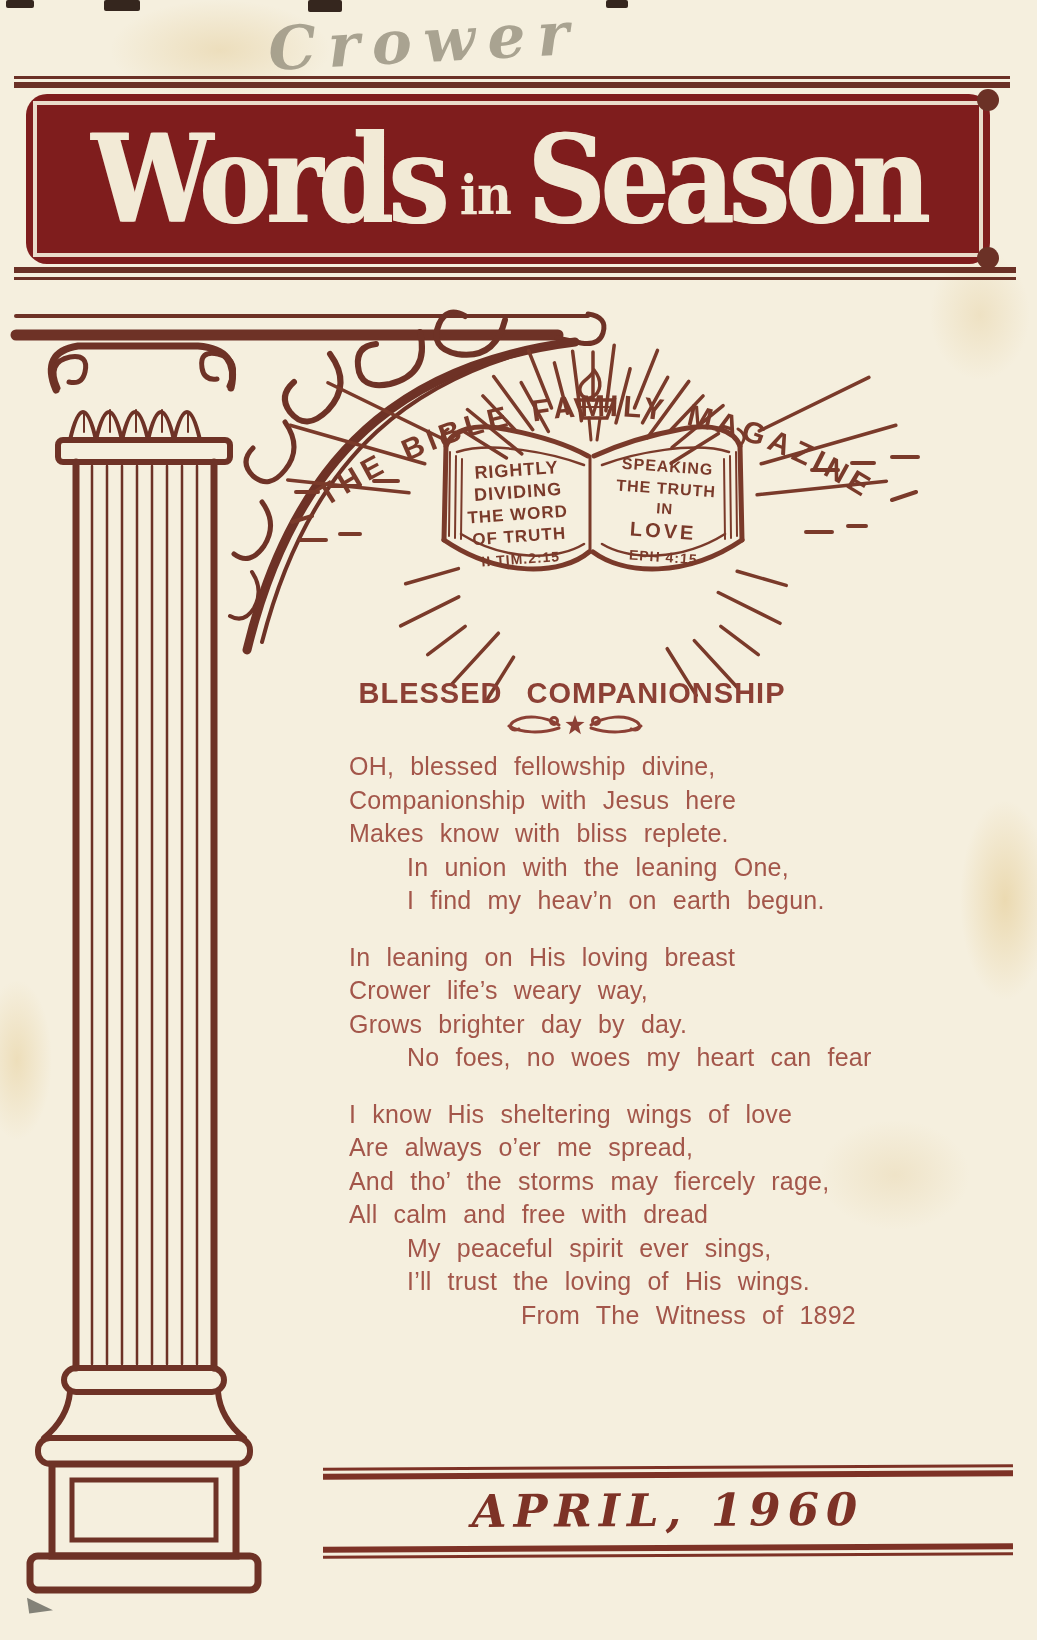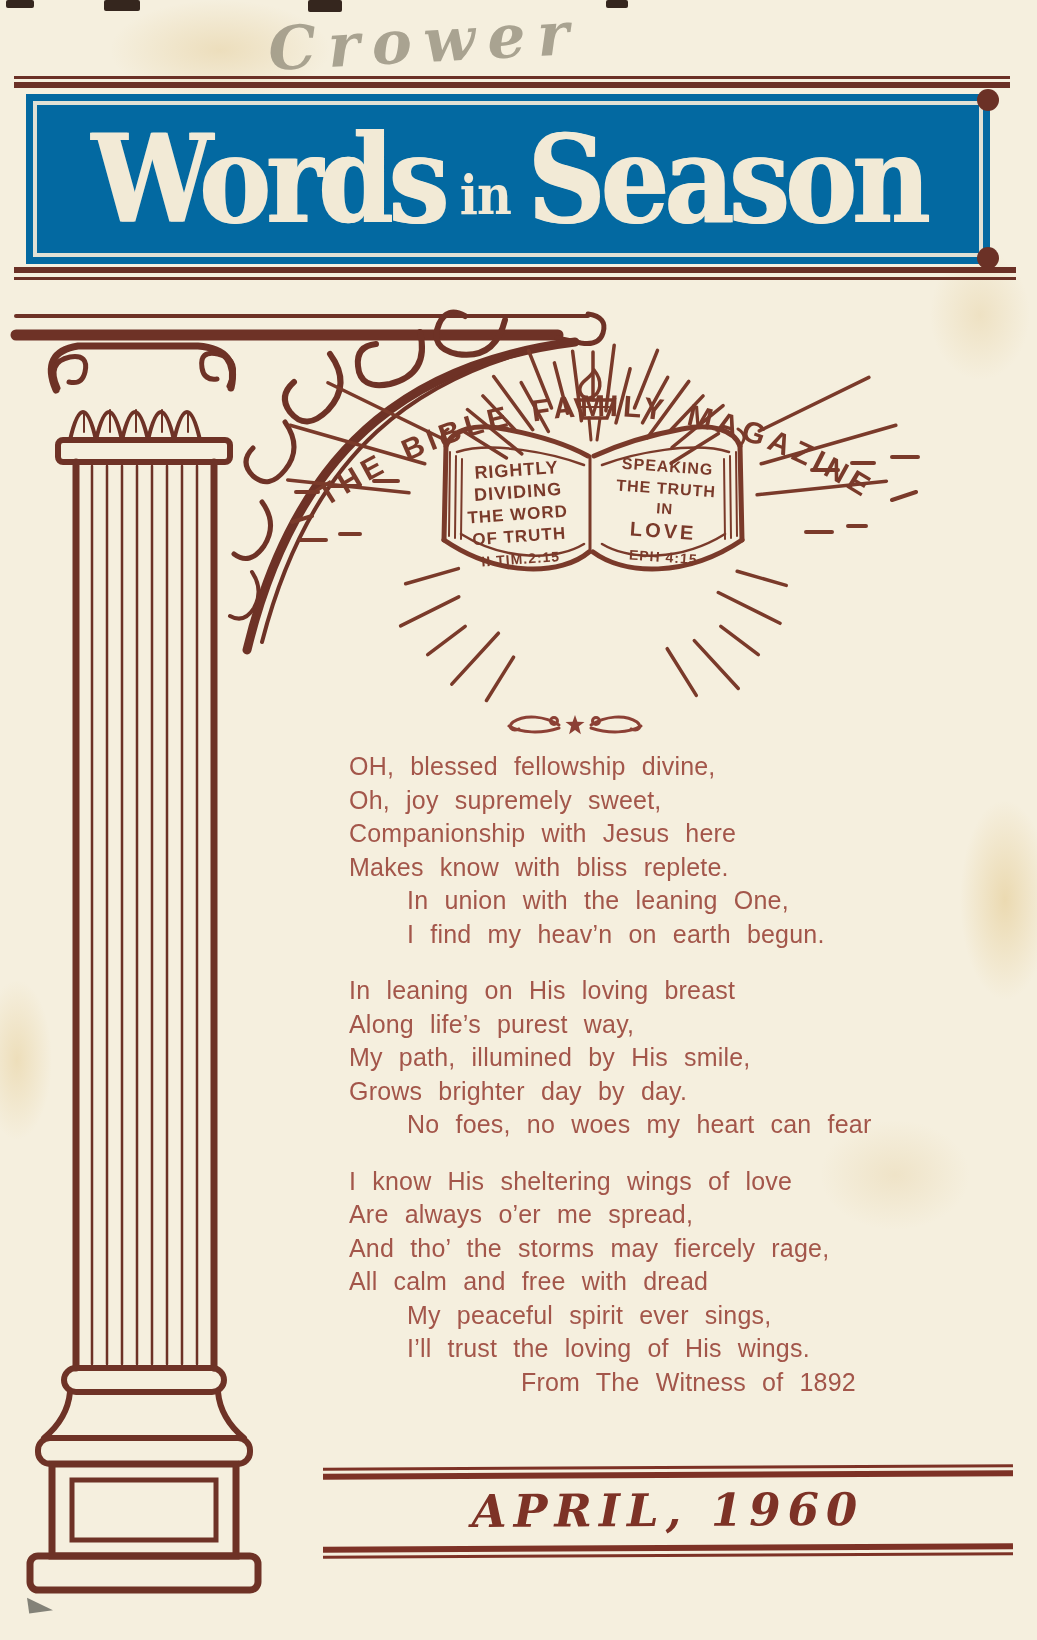--- a/index.html
+++ b/index.html
@@ -21,22 +21,22 @@
     border-bottom:16px solid #6f6e66;border-right:24px solid transparent;transform:rotate(-8deg);opacity:.85;}
   
   .handwriting{position:absolute;left:268px;top:2px;width:460px;color:#97917f;
     font:italic 600 60px "DejaVu Serif",serif;letter-spacing:12px;transform:rotate(-3deg);opacity:.8;}
   
   .rule{position:absolute;background:#6b3126;}
   .tr1{left:14px;top:76px;width:996px;height:3px;}
   .tr2{left:14px;top:82px;width:996px;height:6px;}
   .br1{left:14px;top:267px;width:1002px;height:6px;}
   .br2{left:14px;top:277px;width:1002px;height:3px;}
-  .banner-panel{position:absolute;left:26px;top:94px;width:964px;height:170px;background:#0369a1;
-    display:flex;align-items:center;justify-content:center;}
+  .banner-panel{position:absolute;left:26px;top:94px;width:964px;height:170px;background:#7f1d1d;
+    display:flex;align-items:center;justify-content:center;border-radius:21px;}
   .banner-inset{position:absolute;inset:7px;border:4px solid rgba(243,236,217,.92);pointer-events:none;}
   .cap{position:absolute;right:-9px;width:22px;height:22px;border-radius:50%;background:#6b3126;}
   .cap.t{top:-5px;} .cap.b{bottom:-5px;}
   .blackletter{color:#f2ead6;font-family:"DejaVu Serif",serif;font-weight:bold;white-space:nowrap;
     display:flex;align-items:center;transform:scaleY(1.12);}
   .bl-big{font-size:108px;letter-spacing:-5px;text-shadow:1.5px 0 0 #f2ead6;}
   .bl-small{font-size:48px;margin:28px 16px 0 16px;letter-spacing:-1px;}
   
   svg.art{position:absolute;left:0;top:0;pointer-events:none;}
   
@@ -206,48 +206,47 @@
     </g>
     <g fill="#7a3a2a" text-anchor="middle" font-family="Liberation Sans, sans-serif" font-weight="bold" transform="rotate(4 667 505)">
       <text x="665" y="472" font-size="16" letter-spacing="1">SPEAKING</text>
       <text x="665" y="494" font-size="16" letter-spacing="1">THE TRUTH</text>
       <text x="665" y="514" font-size="15" letter-spacing="1">IN</text>
       <text x="665" y="538" font-size="20" letter-spacing="3">LOVE</text>
       <text x="667" y="562" font-size="14" letter-spacing="1">EPH 4:15</text>
     </g>
   </svg>
 
+  <h1 class="article-title">BLESSED COMPANIONSHIP</h1>
 
   <div class="ornament">
     <svg width="150" height="26" viewBox="-75 -13 150 26">
       <g stroke="#8c4035" fill="none" stroke-width="3" stroke-linecap="round">
         <path d="M-16 0 C -30 -9 -50 -11 -62 -3 C -68 2 -63 7 -56 4"></path>
         <path d="M-16 3 C -34 9 -54 8 -66 1"></path>
         <path d="M16 0 C 30 -9 50 -11 62 -3 C 68 2 63 7 56 4"></path>
         <path d="M16 3 C 34 9 54 8 66 1"></path>
         <circle cx="-21" cy="-4" r="3.5"></circle>
         <circle cx="21" cy="-4" r="3.5"></circle>
       </g>
       <polygon fill="#8c4035" points="0,-10 2.4,-3.2 9.5,-3.1 3.8,1.2 5.9,9.2 0,4.9 -5.9,9.2 -3.8,1.2 -9.5,-3.1 -2.4,-3.2"></polygon>
     </svg>
   </div>
 
   <section class="poem">
     <div class="stanza">
       <p class="pl">OH, blessed fellowship divine,</p>
-      <p class="pl">Oh, joy supremely sweet,</p>
       <p class="pl">Companionship with Jesus here</p>
       <p class="pl">Makes know with bliss replete.</p>
       <p class="pl indent">In union with the leaning One,</p>
       <p class="pl indent">I find my heav’n on earth begun.</p>
     </div>
     <div class="stanza">
       <p class="pl">In leaning on His loving breast</p>
-      <p class="pl">Along life’s purest way,</p>
-      <p class="pl">My path, illumined by His smile,</p>
+      <p class="pl">Crower life’s weary way,</p>
       <p class="pl">Grows brighter day by day.</p>
       <p class="pl indent">No foes, no woes my heart can fear</p>
     </div>
     <div class="stanza">
       <p class="pl">I know His sheltering wings of love</p>
       <p class="pl">Are always o’er me spread,</p>
       <p class="pl">And tho’ the storms may fiercely rage,</p>
       <p class="pl">All calm and free with dread</p>
       <p class="pl indent">My peaceful spirit ever sings,</p>
       <p class="pl indent">I’ll trust the loving of His wings.</p>

